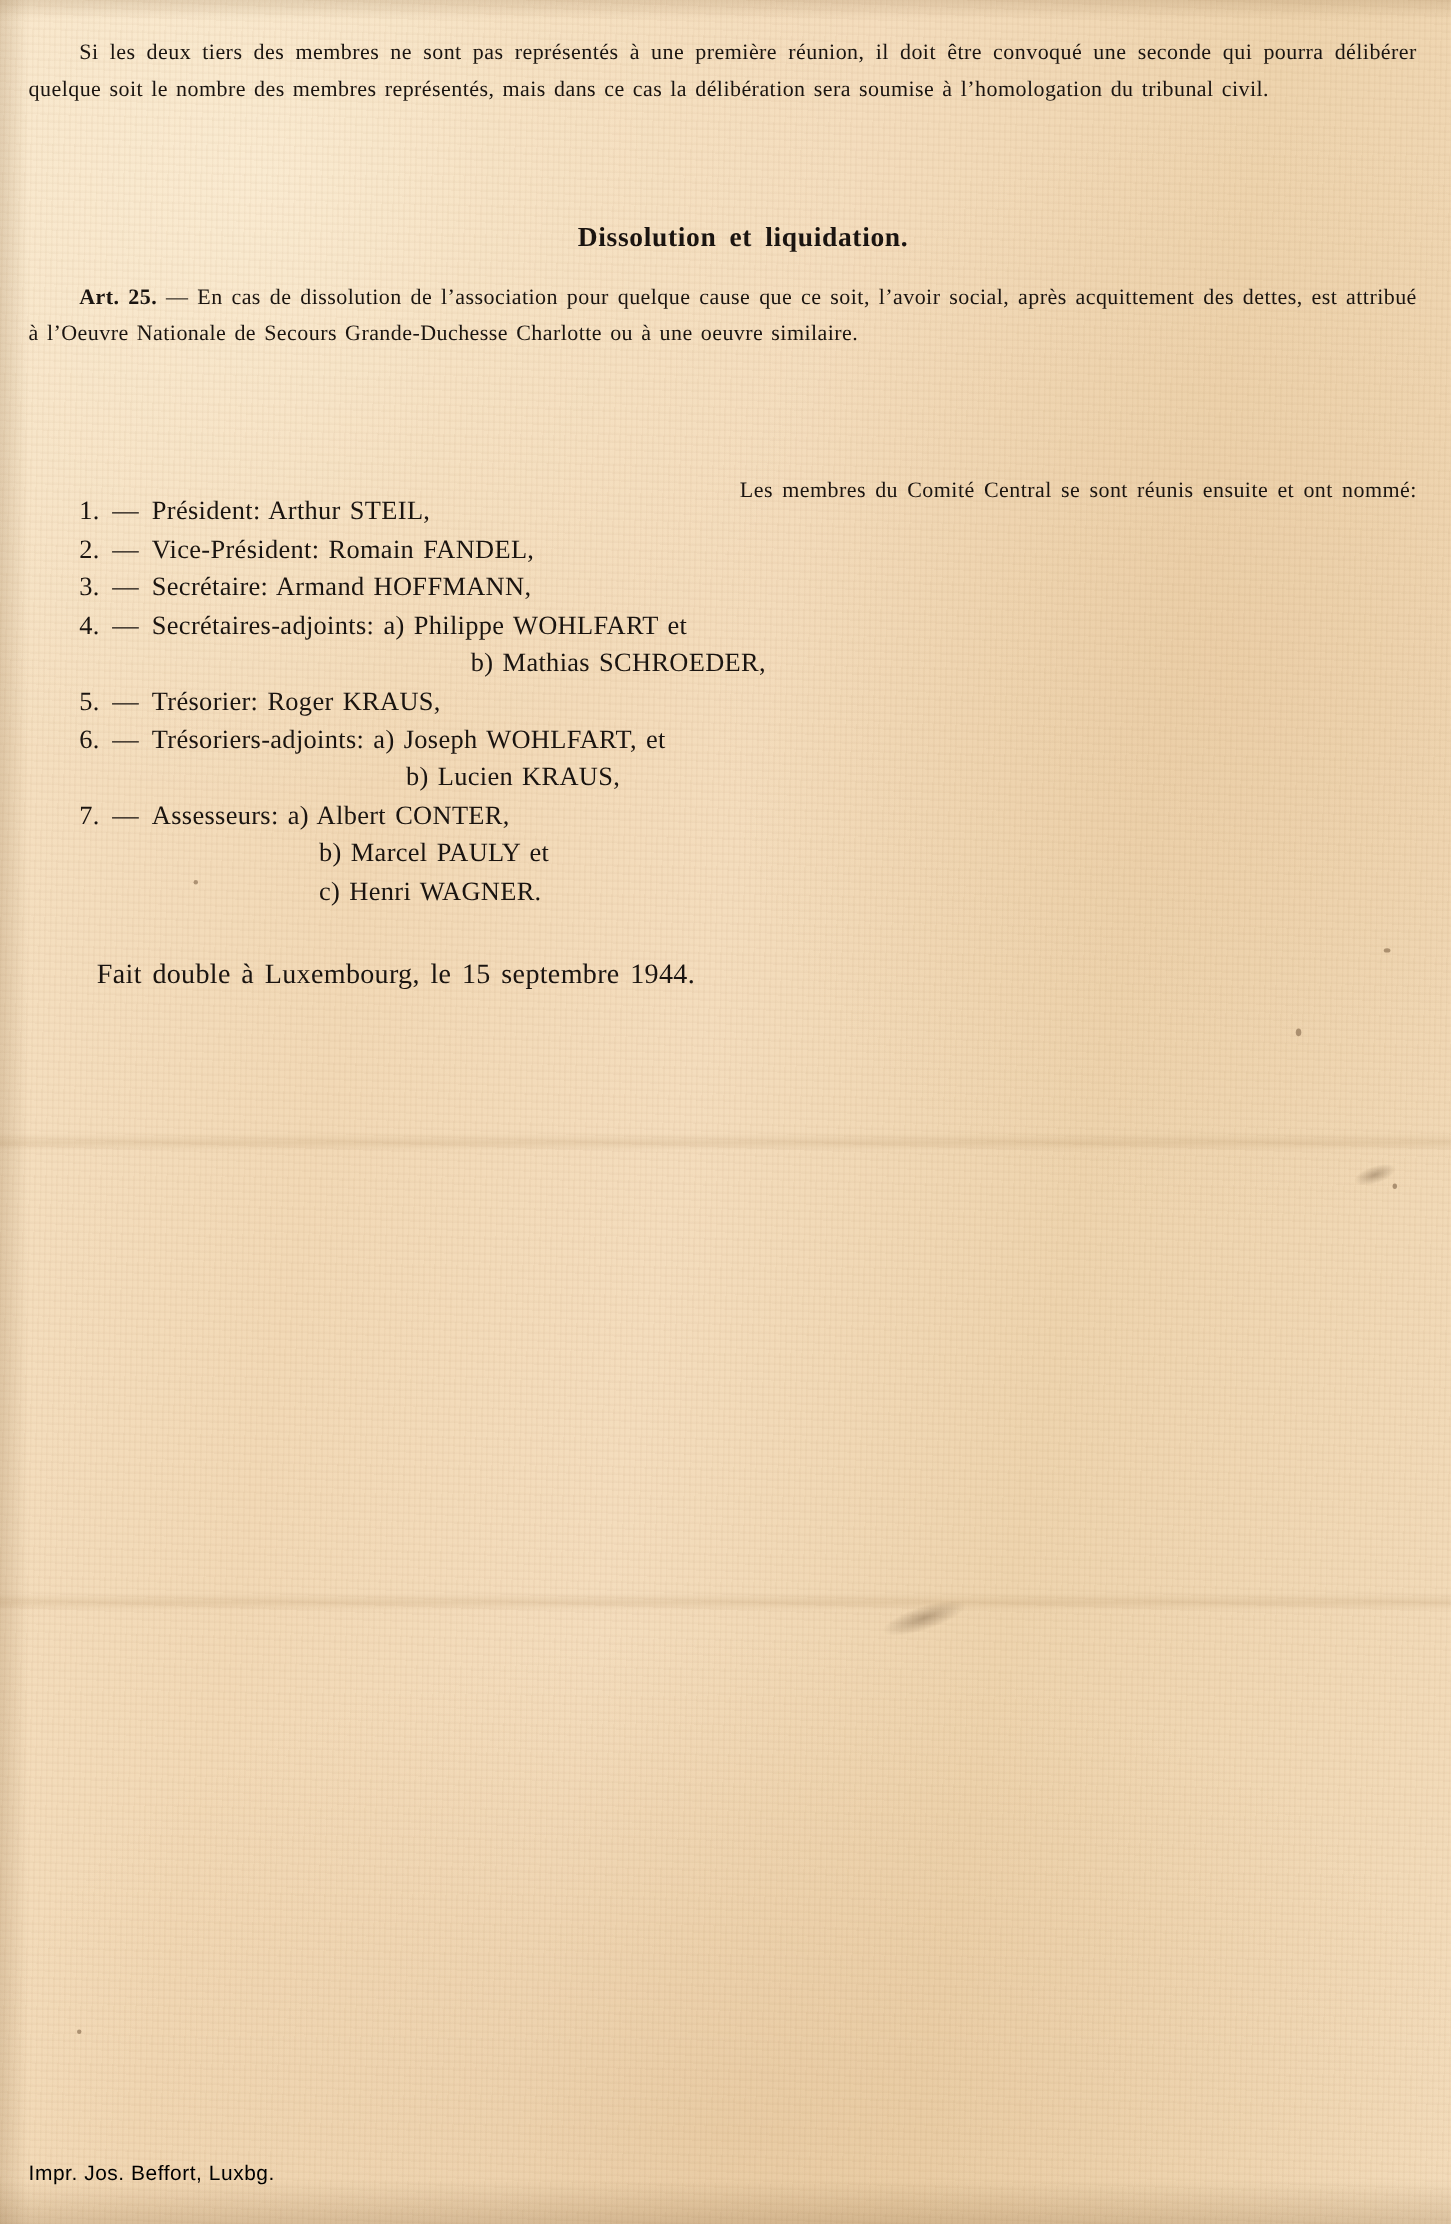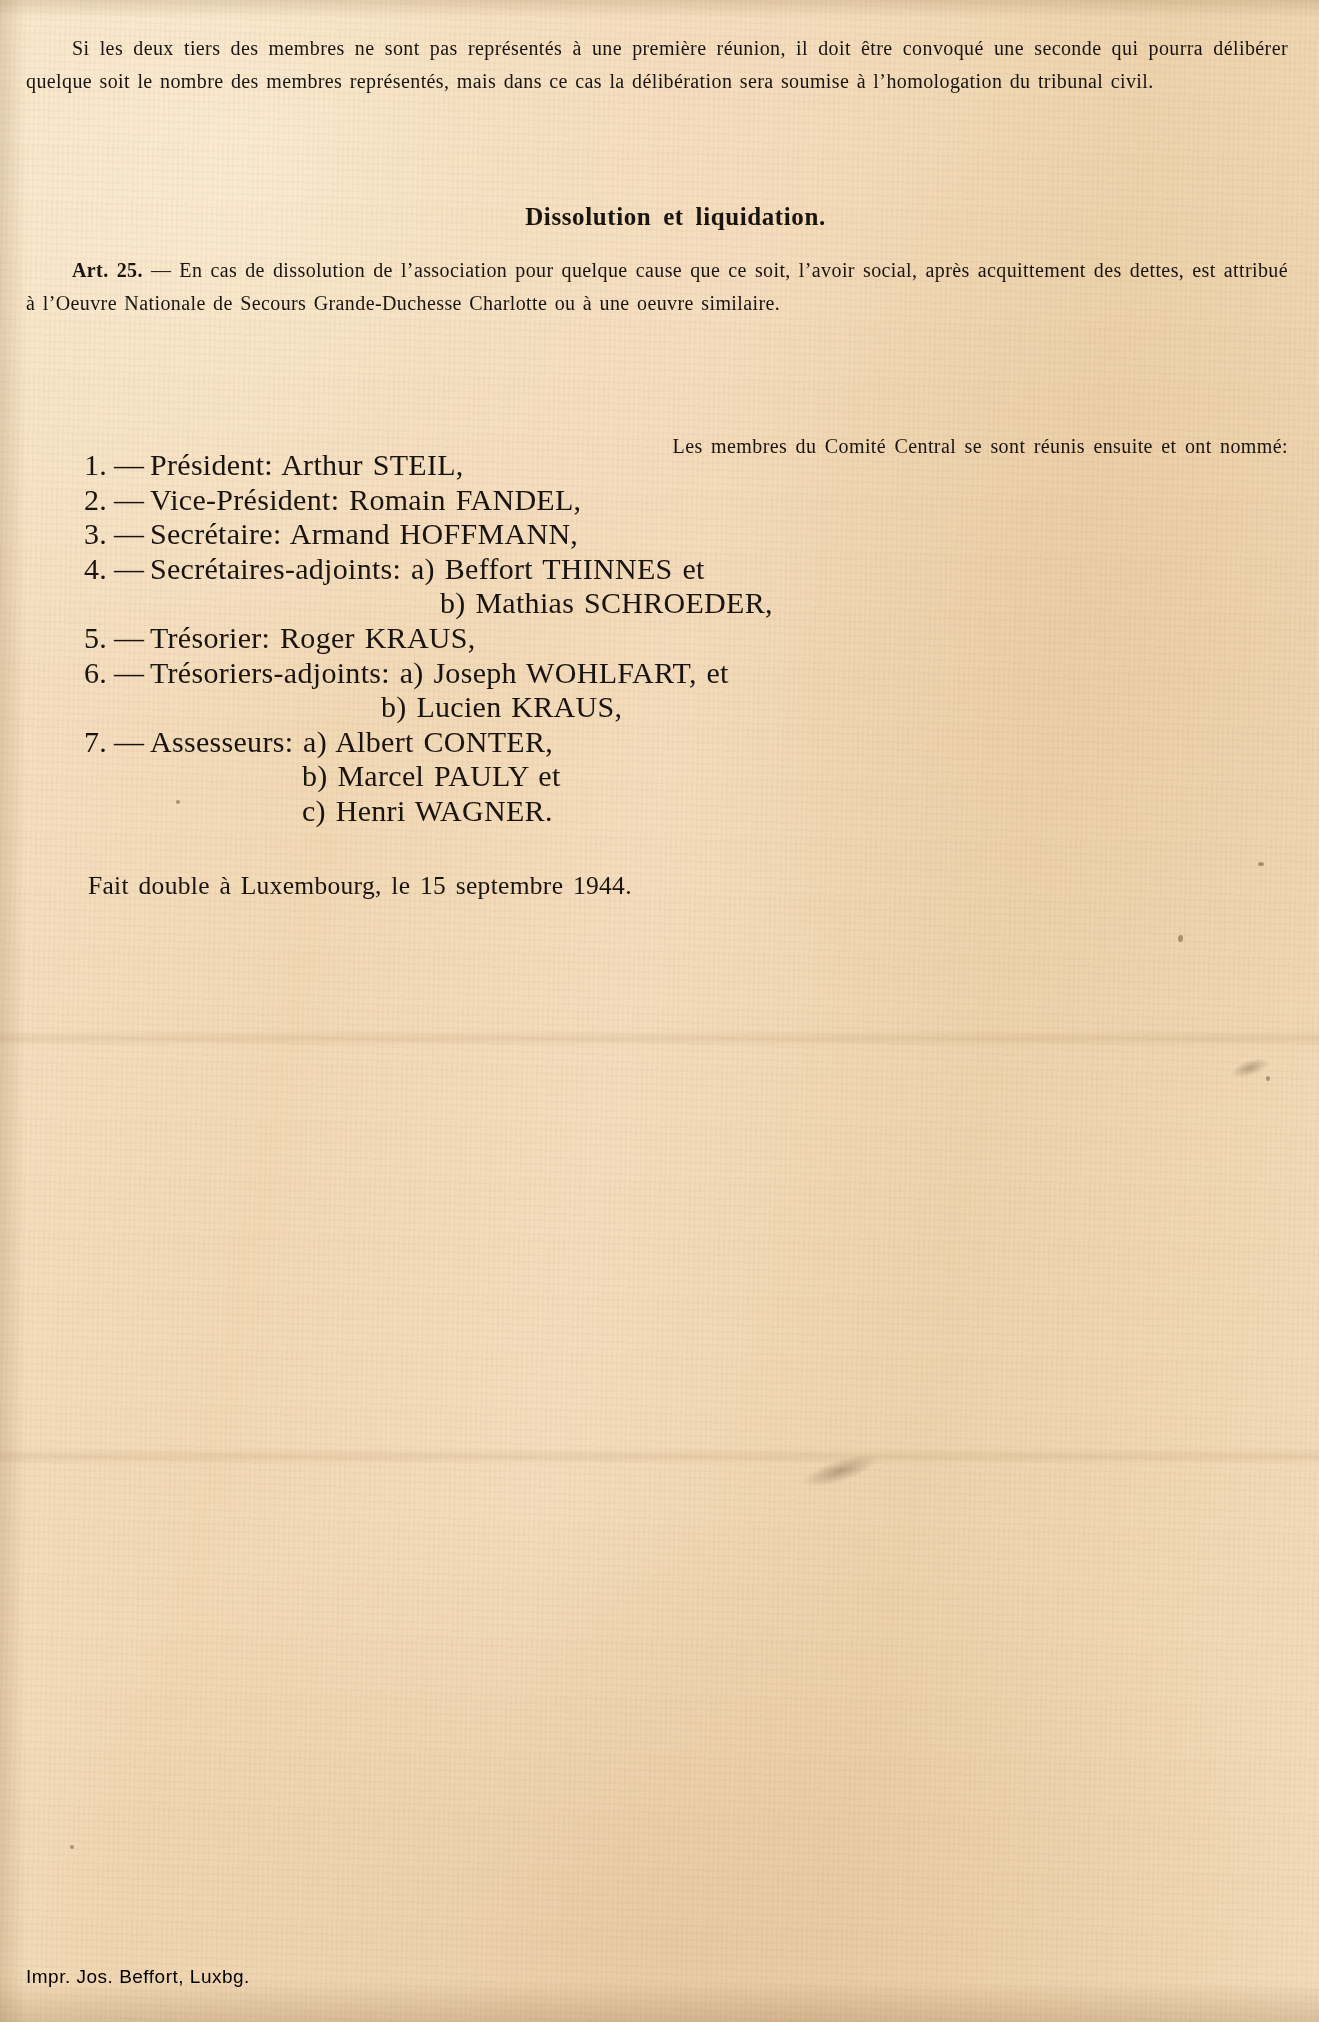--- a/index.html
+++ b/index.html
@@ -122,24 +122,24 @@
   #p-committee {
     left: 26px;
     top: 410px;
     width: 1262px;
     text-align: right;
     word-spacing: 3px;
   }
 
   .officers {
     position: absolute;
-    left: 84px;
+    left: 72px;
     top: 448px;
     width: 1180px;
-    font-size: 30px;
+    font-size: 24px;
     line-height: 34.6px;
     letter-spacing: 0.3px;
   }
   .officer-row {
     display: block;
     white-space: nowrap;
     word-spacing: 2px;
   }
   .officer-row .num {
     display: inline-block;
@@ -207,21 +207,21 @@
   <p class="para" id="p-committee"><span class="indent"></span><span>Les membres du Comité Central se sont réunis ensuite et ont nommé:</span></p>
 
   <div class="officers">
 
     <div class="officer-row"><span class="num">1.</span><span class="dash">—</span><span>Président: Arthur STEIL,</span></div>
 
     <div class="officer-row"><span class="num">2.</span><span class="dash">—</span><span>Vice-Président: Romain FANDEL,</span></div>
 
     <div class="officer-row"><span class="num">3.</span><span class="dash">—</span><span>Secrétaire: Armand HOFFMANN,</span></div>
 
-    <div class="officer-row"><span class="num">4.</span><span class="dash">—</span><span>Secrétaires-adjoints: a) Beffort THINNES et</span></div>
+    <div class="officer-row"><span class="num">4.</span><span class="dash">—</span><span>Secrétaires-adjoints: a) Philippe WOHLFART et</span></div>
     <div class="sub-row"><span class="pad-b"></span><span>b) Mathias SCHROEDER,</span></div>
 
     <div class="officer-row"><span class="num">5.</span><span class="dash">—</span><span>Trésorier: Roger KRAUS,</span></div>
 
     <div class="officer-row"><span class="num">6.</span><span class="dash">—</span><span>Trésoriers-adjoints: a) Joseph WOHLFART, et</span></div>
     <div class="sub-row"><span class="pad-c"></span><span>b) Lucien KRAUS,</span></div>
 
     <div class="officer-row"><span class="num">7.</span><span class="dash">—</span><span>Assesseurs: a) Albert CONTER,</span></div>
     <div class="sub-row"><span class="pad-d"></span><span>b) Marcel PAULY et</span></div>
     <div class="sub-row"><span class="pad-d"></span><span>c) Henri WAGNER.</span></div>

